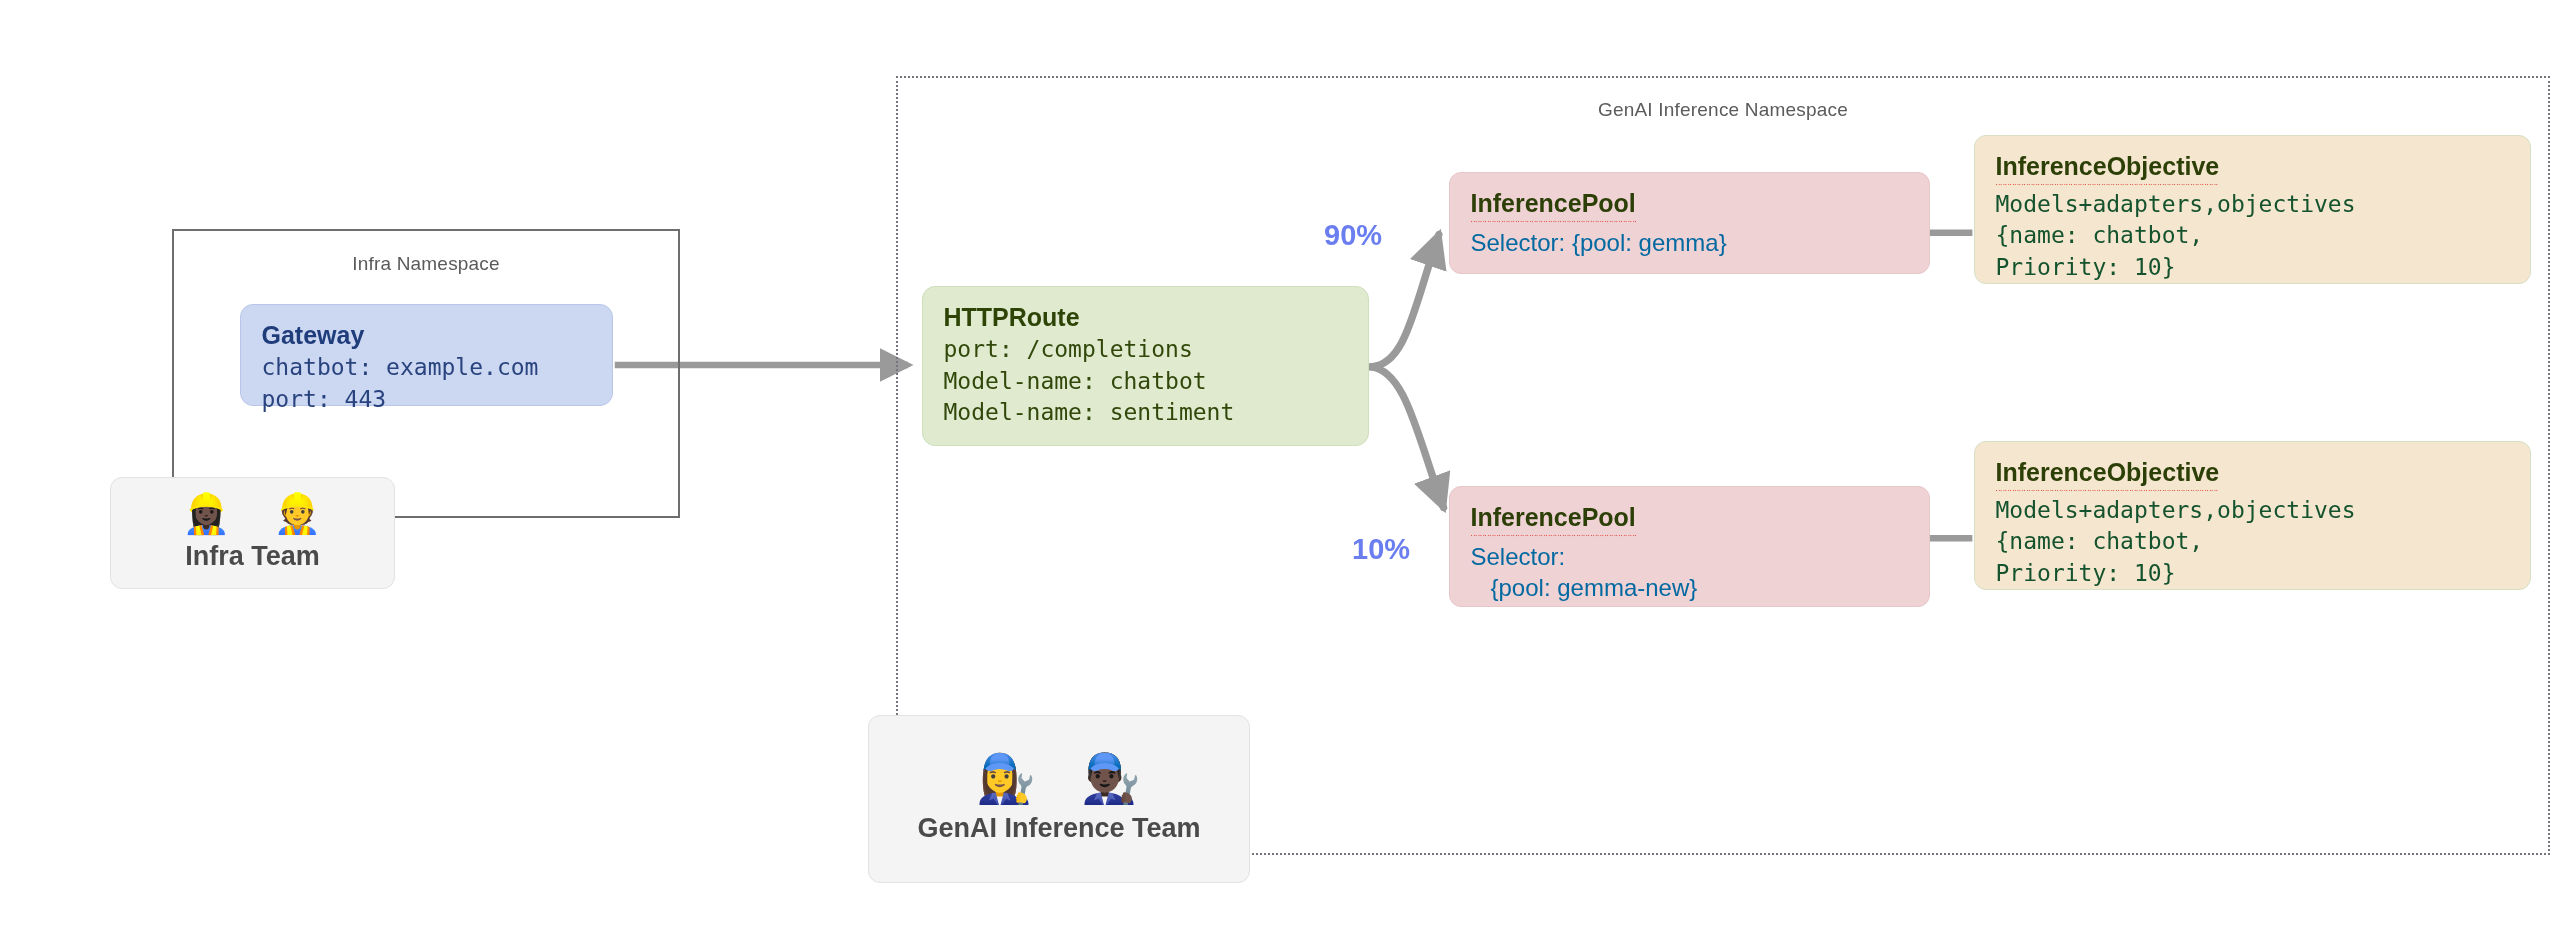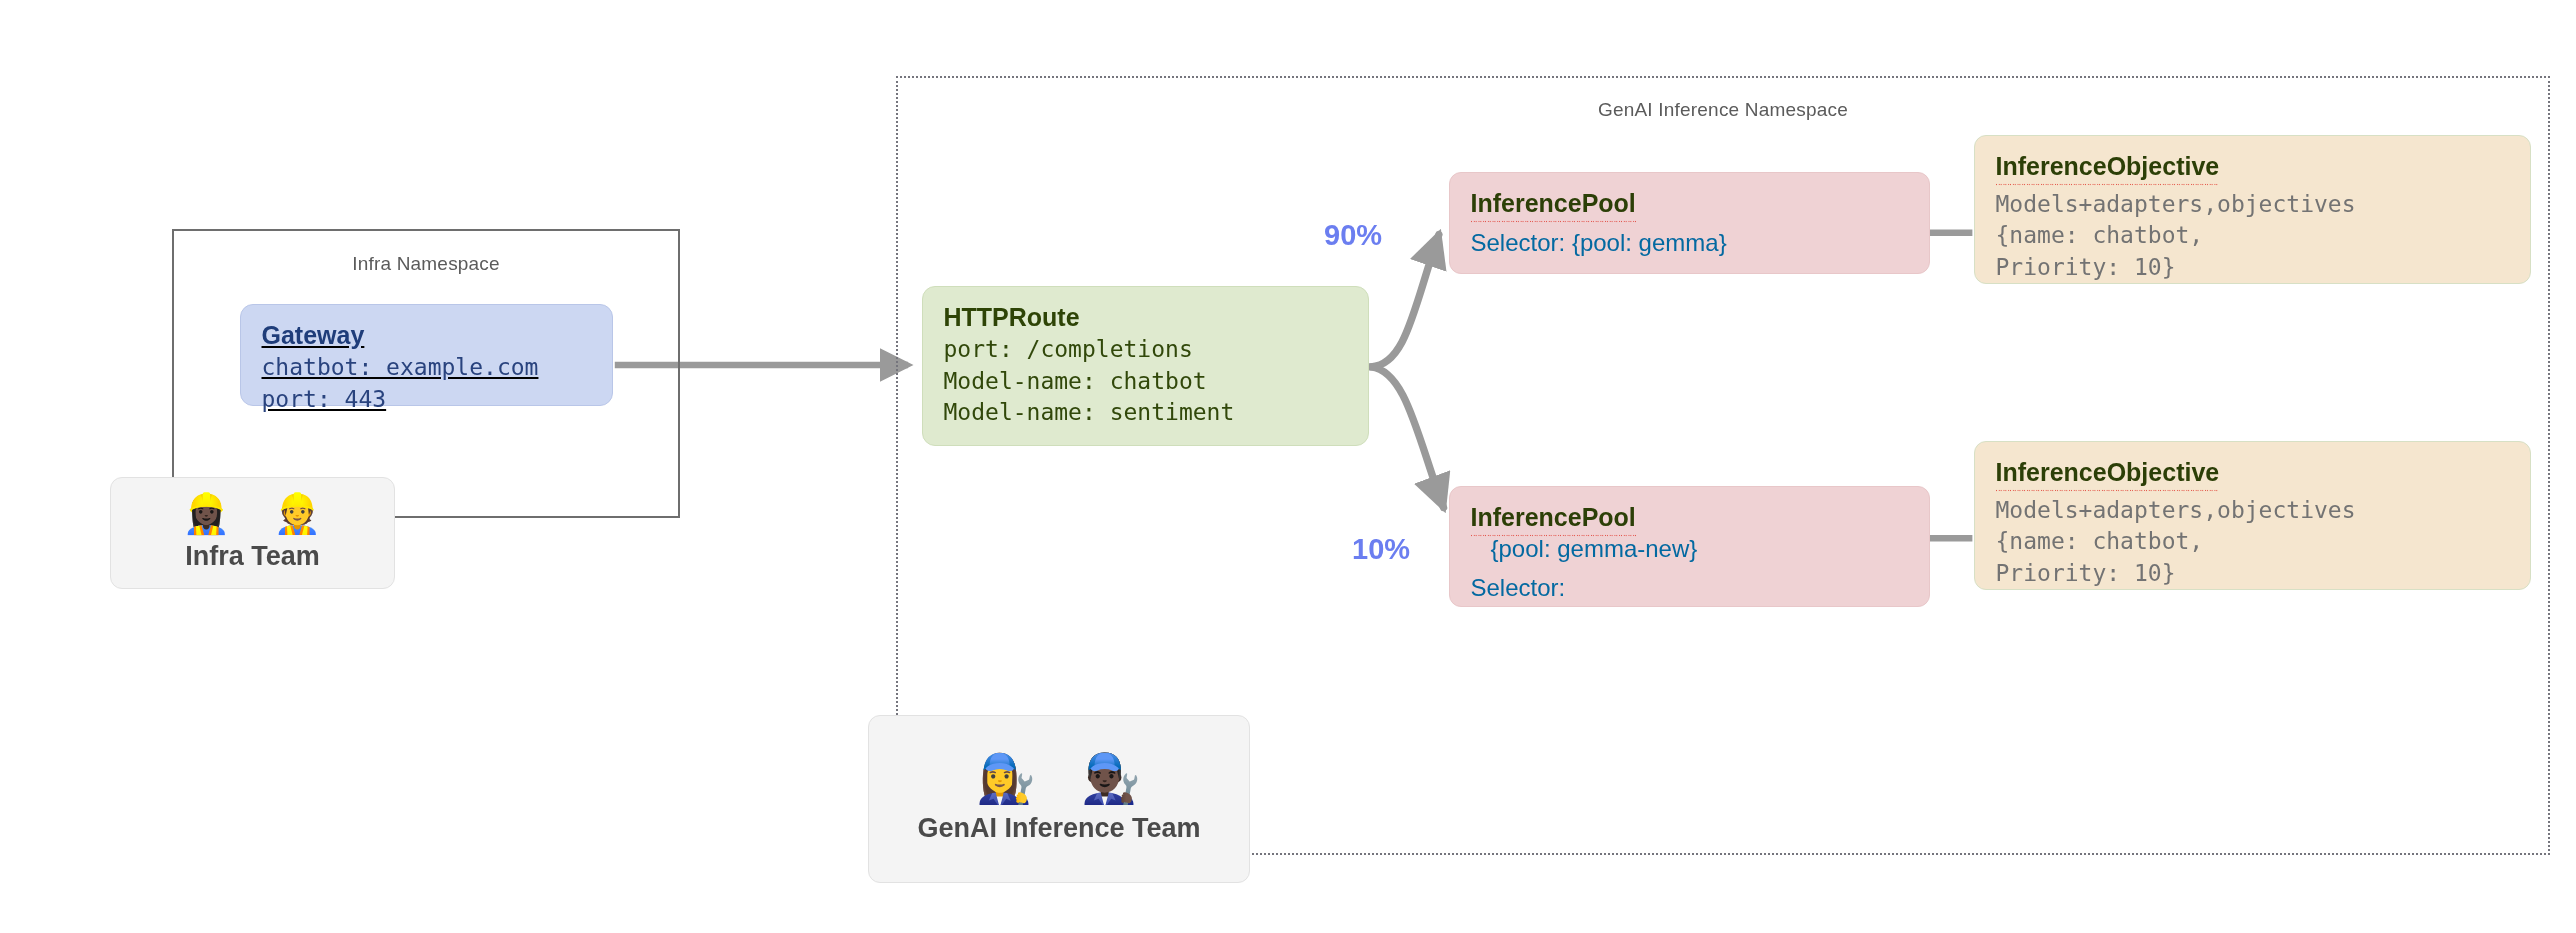--- a/index.html
+++ b/index.html
@@ -100,21 +100,20 @@
   }
 
   
   .gateway {
     left: 240px;
     top: 304px;
     width: 373px;
     height: 102px;
     background: #ccd7f2;
     border: 0.9px solid #b9c6e8;
-    text-decoration: underline;
   }
   .gateway .title { color: #1f3d7a; font-size: 25px; margin-bottom: 1.9px; }
   .gateway .body  { color: #29437e; font-size: 23px; }
 
   
   .httproute {
     left: 922px;
     top: 286px;
     width: 447px;
     height: 160px;
@@ -138,21 +137,21 @@
   .pool-bottom { left: 1449px; top: 466px; height: 121px; }
 
   
   .objective {
     background: #f5e6cf;
     border: 0.9px solid #d7e0c5;
     width: 557px;
     border-radius: 12px;
   }
   .objective .title { color: #2c3f07; font-size: 25px; }
-  .objective .body  { color: #737373; font-size: 23px; margin-top: 7.5px; }
+  .objective .body  { color: #14532d; font-size: 23px; margin-top: 7.5px; }
   .obj-top    { left: 1974px; top: 135px; height: 149px; }
   .obj-bottom { left: 1974px; top: 441px; height: 149px; }
 
   
   .team-card {
     position: absolute;
     box-sizing: border-box;
     background: #f4f4f4;
     border: 0.9px solid #e2e2e2;
     border-radius: 12px;
@@ -267,22 +266,22 @@
     <div class="title">
       <span class="squiggle">InferencePool</span>
     </div>
     <div class="body-sans">Selector: {pool: gemma}</div>
   </div>
 
   <div class="card pool pool-bottom">
     <div class="title">
       <span class="squiggle">InferencePool</span>
     </div>
+    <div class="body-sans">Selector:</div>
     <div class="body-sans" style="margin-top:0;">   {pool: gemma-new}</div>
-    <div class="body-sans">Selector:</div>
   </div>
 
   <div class="card objective obj-top">
     <div class="title">
       <span class="squiggle">InferenceObjective</span>
     </div>
     <div class="body">Models+adapters,objectives</div>
     <div class="body" style="margin-top:0;">{name: chatbot,</div>
     <div class="body" style="margin-top:0;">Priority: 10}</div>
   </div>

